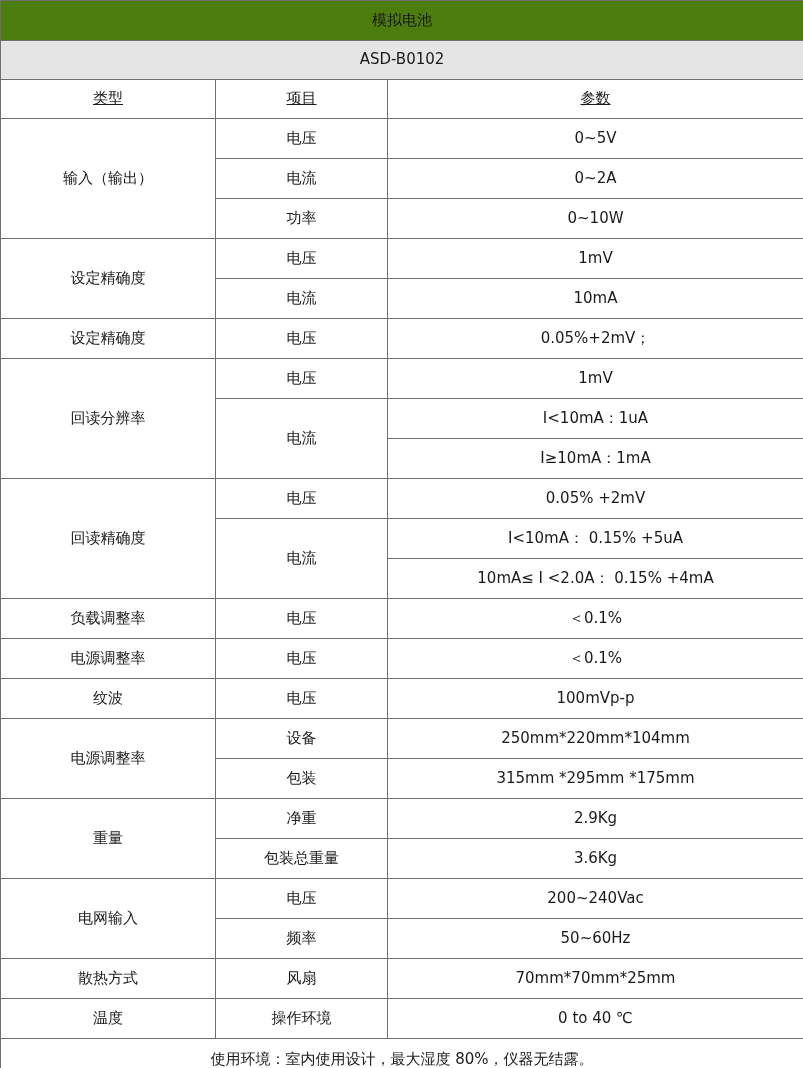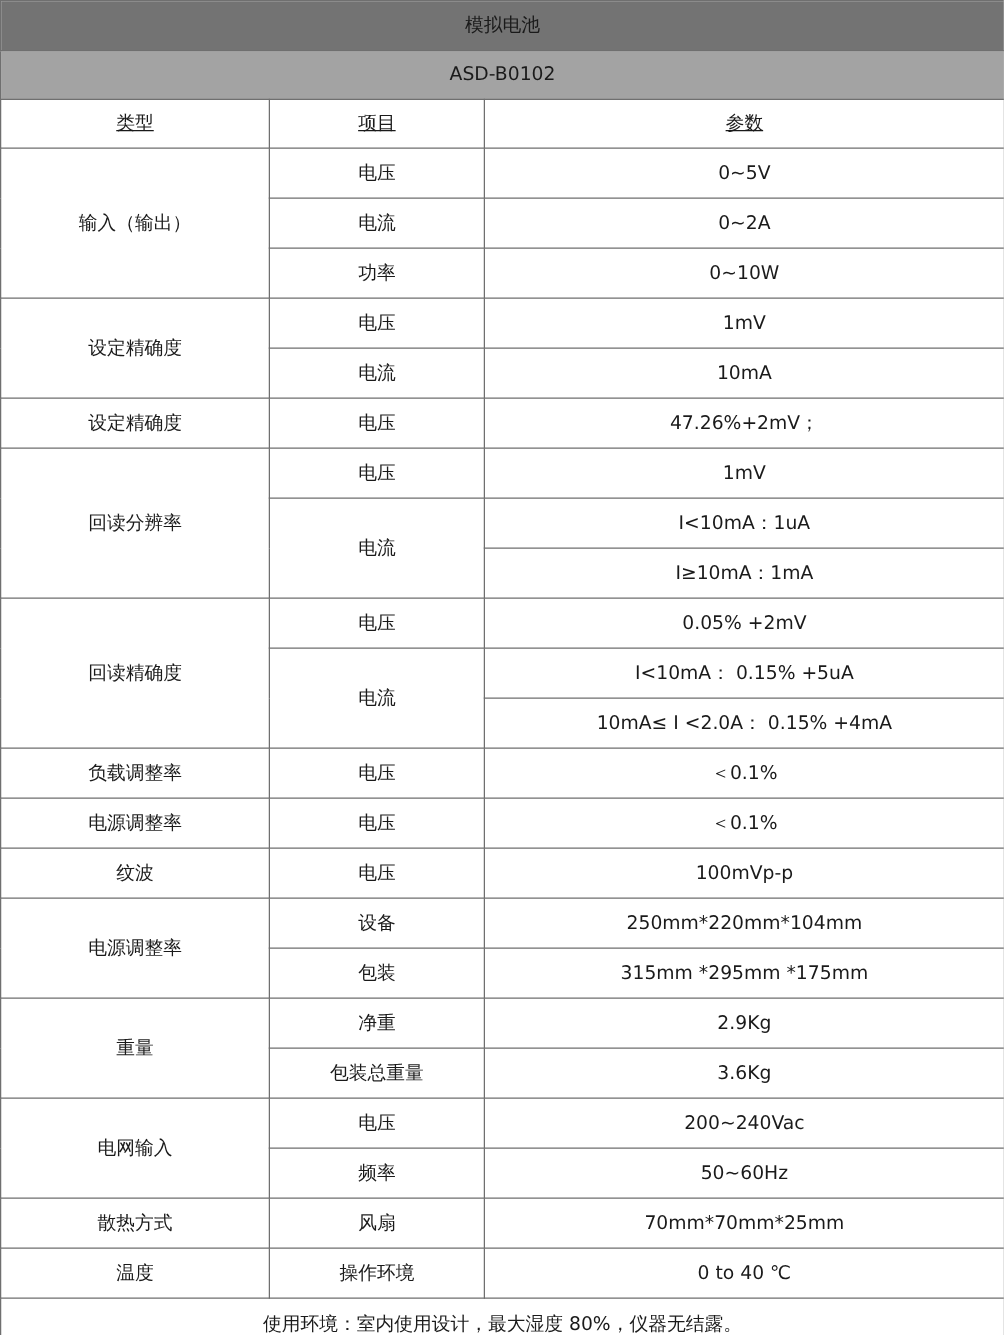--- a/index.html
+++ b/index.html
@@ -20,26 +20,26 @@
   }
   #spec-table td {
     border: 1px solid #6f6f6f;
     text-align: center;
     vertical-align: middle;
     font-size: 15px;
     padding: 0 4px;
     line-height: 1.3;
   }
   .title-row td {
-    background: #737373;
+    background: #4d7c0f;
     font-size: 17px;
     height: 39px;
   }
   .model-row td {
-    background: #a3a3a3;
+    background: #e5e5e5;
     font-size: 17px;
     height: 38px;
   }
   .head-row td {
     background: #ffffff;
     font-size: 16px;
     height: 38px;
     text-decoration: underline;
   }
   .cell-type {
@@ -103,21 +103,21 @@
         <td class="cell-item">电压</td>
         <td class="cell-param">1mV</td>
       </tr>
       <tr class="r-h40">
         <td class="cell-item">电流</td>
         <td class="cell-param">10mA</td>
       </tr>
       <tr class="r-h40">
         <td class="cell-type" rowspan="1">设定精确度</td>
         <td class="cell-item">电压</td>
-        <td class="cell-param">47.26%+2mV；</td>
+        <td class="cell-param">0.05%+2mV；</td>
       </tr>
       <tr class="r-h40">
         <td class="cell-type" rowspan="3">回读分辨率</td>
         <td class="cell-item">电压</td>
         <td class="cell-param">1mV</td>
       </tr>
       <tr class="r-h40">
         <td class="cell-item" rowspan="2">电流</td>
         <td class="cell-param">I&lt;10mA：1uA</td>
       </tr>

